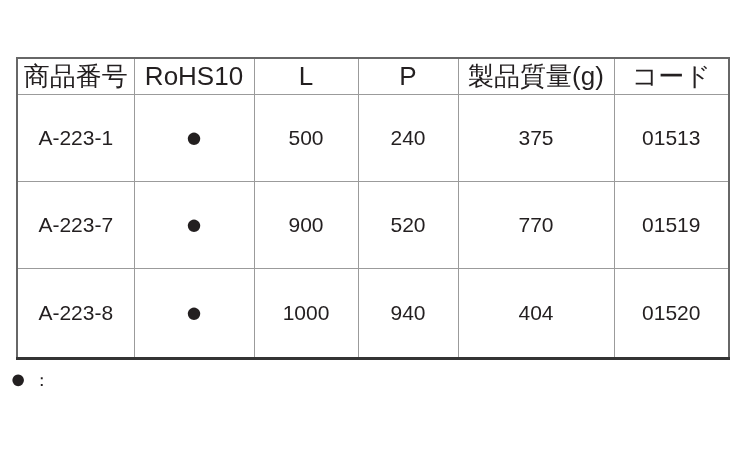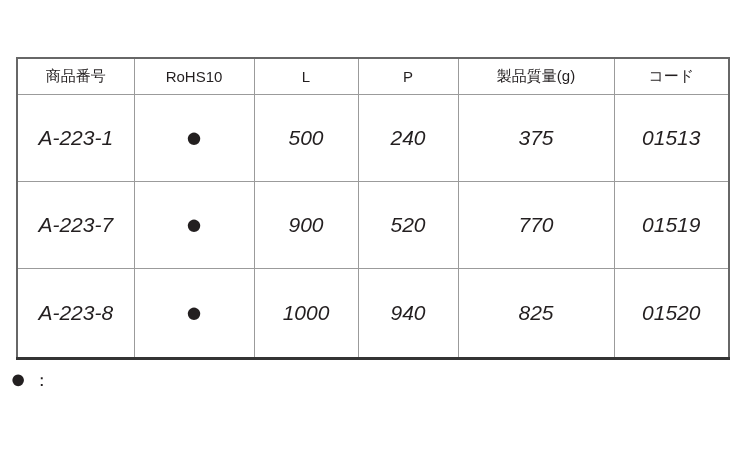--- a/index.html
+++ b/index.html
@@ -34,25 +34,24 @@
     vertical-align: middle;
     padding: 0;
     font-size: 21px;
     font-weight: normal;
     color: #231f20;
     white-space: nowrap;
     overflow: hidden;
   }
   table.spec thead th {
     height: 35px;
-    font-size: 15px;
+    font-size: 26px;
   }
   table.spec tbody td {
     height: 33px;
-    font-style: italic;
   }
   .rohs-dot {
     display: inline-block;
     font-size: 29px;
     line-height: 20px;
     transform: translateY(1px);
   }
   .footnote {
     position: absolute;
     left: 10px;
@@ -112,21 +111,21 @@
         <td>900</td>
         <td>520</td>
         <td>770</td>
         <td>01519</td>
       </tr>
       <tr>
         <td>A-223-8</td>
         <td><span class="rohs-dot">●</span></td>
         <td>1000</td>
         <td>940</td>
-        <td>825</td>
+        <td>404</td>
         <td>01520</td>
       </tr>
     </tbody>
   </table>
 
   <div class="footnote">
     <span class="fn-dot">●</span>
     <span class="fn-sep">：</span>
   </div>
 

